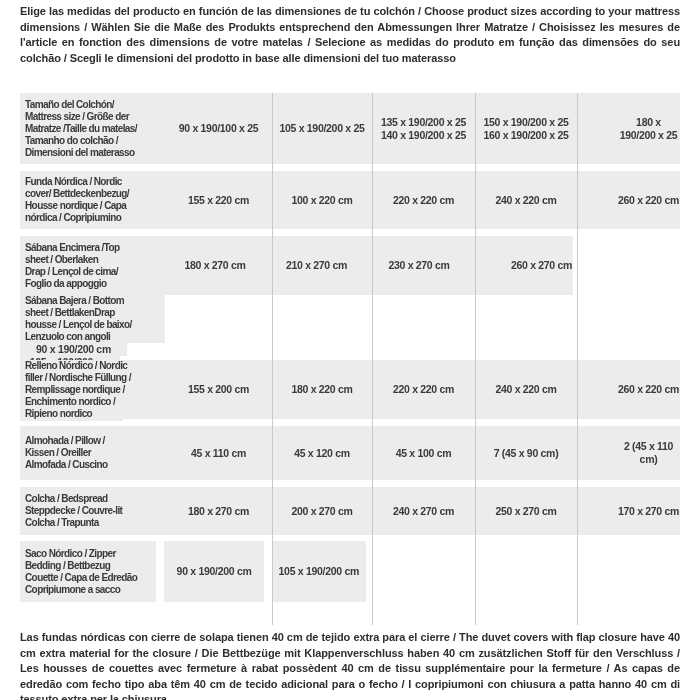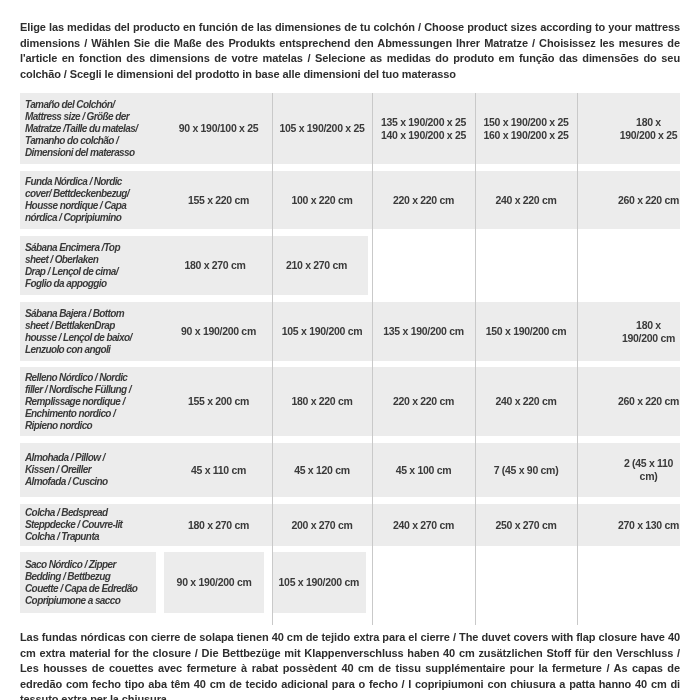--- a/index.html
+++ b/index.html
@@ -16,47 +16,47 @@
     background:var(--page-bg);
     font-family:"Liberation Sans","DejaVu Sans",sans-serif;
     font-weight:700;
   }
   .note{
     position:absolute;left:20px;right:20px;
     color:var(--note-text);
     font-size:11px;line-height:15.5px;letter-spacing:-0.1px;
     text-align:justify;
   }
-  .note.top{top:20px;}
+  .note.top{top:4px;}
   .note.bottom{top:630px;}
   .table-wrap{
     position:absolute;left:20px;top:93px;width:660px;height:532px;
   }
   .row{
     position:relative;display:flex;z-index:1;
   }
   .r0{height:71px;margin-bottom:7px;}
   .r1{height:58px;margin-bottom:7px;}
-  .r2{height:59px;margin-bottom:7px;}
-  .r3{height:59px;margin-bottom:6px;}
-  .r4{height:69px;margin-bottom:7px;}
+  .r2{height:59px;}
+  .r3{height:59px;margin-bottom:6px;flex-direction:column;}
+  .r4{height:59px;margin-bottom:7px;}
   .r5{height:54px;margin-bottom:7px;}
-  .r6{height:42px;margin-bottom:6px;}
+  .r6{height:48px;margin-bottom:6px;}
   .r7{height:61px;gap:8px;}
   .cell{
     background:var(--row-bg);
     color:var(--table-text);
     display:flex;align-items:center;
     white-space:pre-line;
     height:100%;
   }
   .cell.label{
     width:145px;padding-left:5px;padding-right:3px;
     font-size:10px;line-height:12px;letter-spacing:-0.6px;
-    justify-content:flex-start;text-align:left;font-style:italic;
+    justify-content:flex-start;text-align:left;
   }
   .cell.val{
     font-size:10.5px;line-height:13px;letter-spacing:-0.3px;
     justify-content:center;text-align:center;
   }
   .c0{width:107px;}
   .c1{width:100px;}
   .c2{width:103px;}
   .c3{width:102px;}
   .c4{width:103px;padding-left:40px;}
@@ -111,20 +111,22 @@
       <div class="cell val c4">260 x 220 cm</div>
     </div>
 
     <div class="row r2">
       <div class="cell label">Sábana Encimera /Top
 sheet / Oberlaken
 Drap / Lençol de cima/
 Foglio da appoggio</div>
       <div class="cell val c1">180 x 270 cm</div>
       <div class="cell val c2">210 x 270 cm</div>
+      <div class="cell val c3">230 x 270 cm</div>
+      <div class="cell val c4">260 x 270 cm</div>
     </div>
 
     <div class="row r3">
       <div class="cell label">Sábana Bajera / Bottom
 sheet / BettlakenDrap
 housse / Lençol de baixo/
 Lenzuolo con angoli</div>
       <div class="cell val c0">90 x 190/200 cm</div>
       <div class="cell val c1">105 x 190/200 cm</div>
       <div class="cell val c2">135 x 190/200 cm</div>
@@ -157,21 +159,21 @@
     </div>
 
     <div class="row r6">
       <div class="cell label">Colcha / Bedspread
 Steppdecke / Couvre-lit
 Colcha / Trapunta</div>
       <div class="cell val c0">180 x 270 cm</div>
       <div class="cell val c1">200 x 270 cm</div>
       <div class="cell val c2">240 x 270 cm</div>
       <div class="cell val c3">250 x 270 cm</div>
-      <div class="cell val c4">270 x 130 cm</div>
+      <div class="cell val c4">170 x 270 cm</div>
     </div>
 
     <div class="row r7">
       <div class="cell label">Saco Nórdico / Zipper
 Bedding / Bettbezug
 Couette / Capa de Edredão
 Copripiumone a sacco</div>
       <div class="cell val c0">90 x 190/200 cm</div>
       <div class="cell val c1">105 x 190/200 cm</div>
       <div class="cell val c2 blank"></div>

